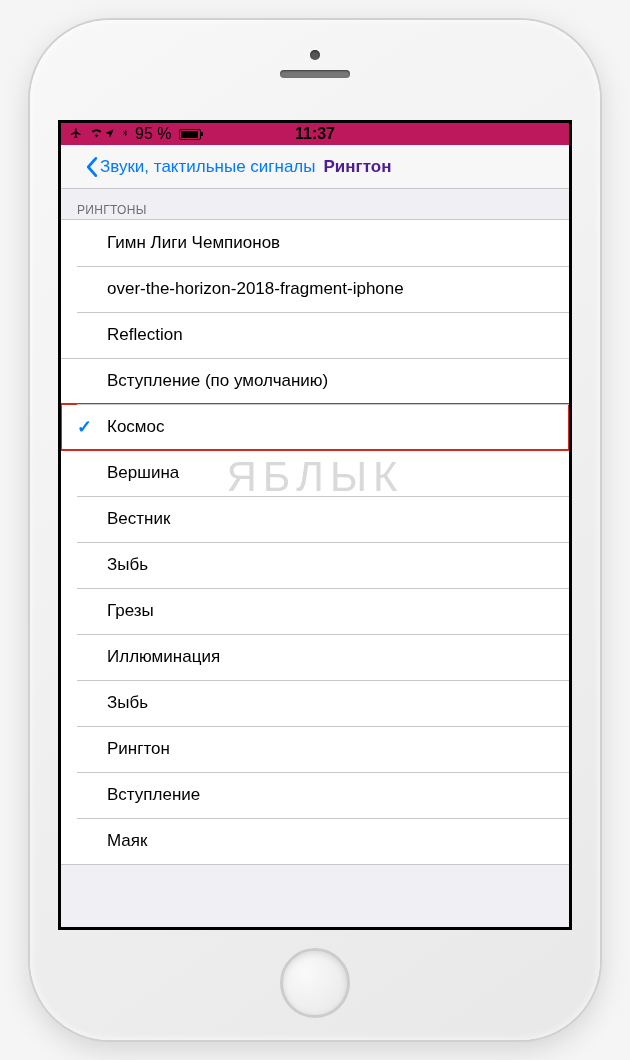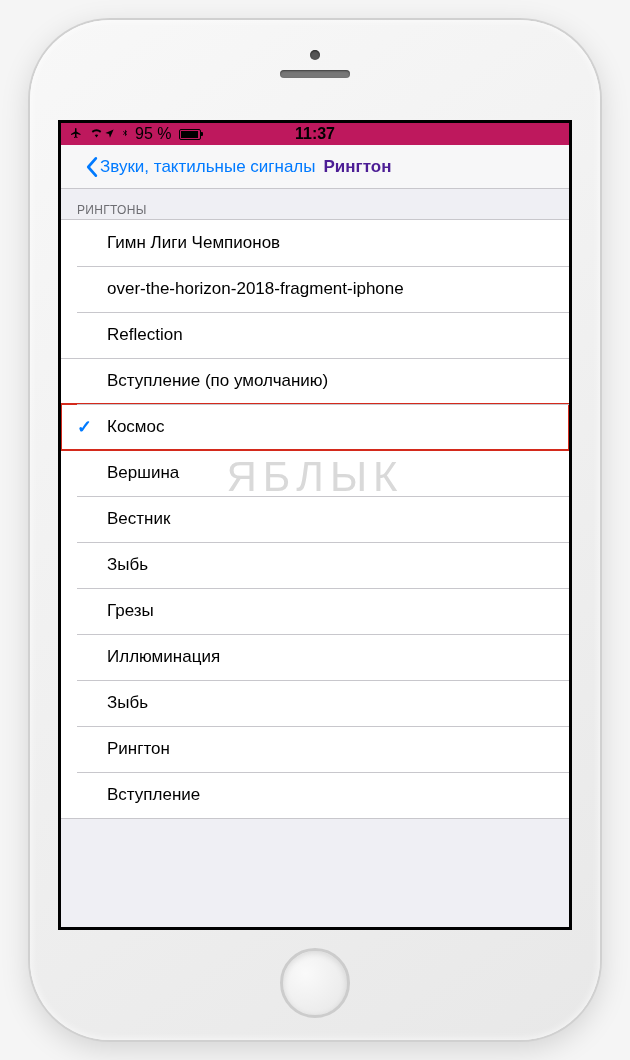--- a/index.html
+++ b/index.html
@@ -293,20 +293,23 @@
         </div>
         <div class="cell">
           <span>Зыбь</span>
         </div>
         <div class="cell">
           <span>Рингтон</span>
         </div>
         <div class="cell">
           <span>Вступление</span>
         </div>
+        <div class="cell">
+          <span>Маяк</span>
+        </div>
       </div>
 
     <div class="watermark">ЯБЛЫК</div>
 
   </div>
 
   <div class="home-button"></div>
 </div>
 
 </body></html>

